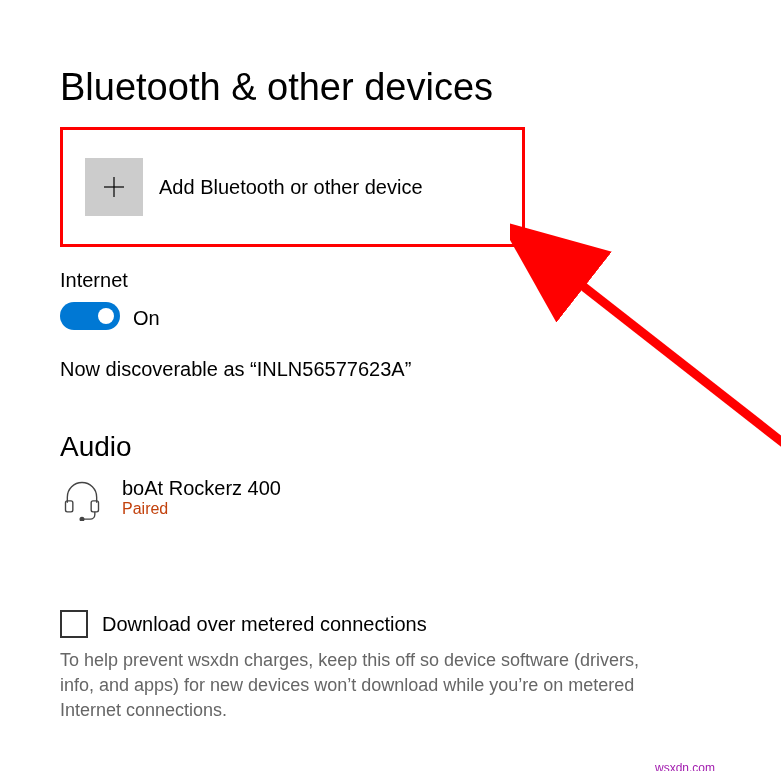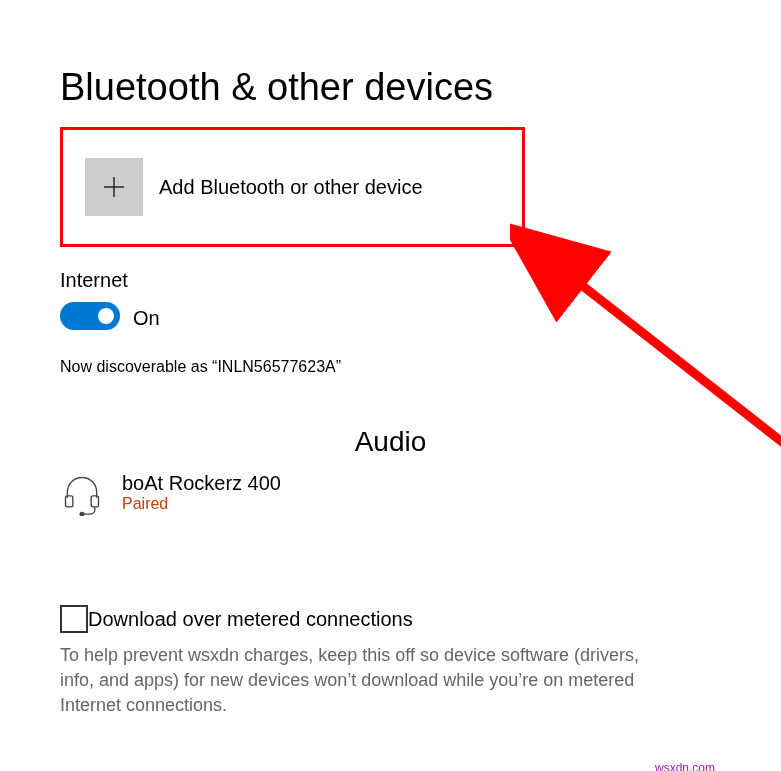--- a/index.html
+++ b/index.html
@@ -82,28 +82,27 @@
       height: 16px;
       background: #fff;
       border-radius: 50%;
       top: 6px;
       right: 6px;
     }
     .toggle-state {
       font-size: 20px;
     }
     .discoverable {
-      font-size: 16px;
+      font-size: 20px;
       margin-bottom: 50px;
     }
     .audio-header {
       font-size: 28px;
       font-weight: 400;
       margin-bottom: 14px;
-      text-align: center;
     }
     .device-row {
       display: flex;
       align-items: flex-start;
       gap: 18px;
       margin-bottom: 85px;
       cursor: pointer;
     }
     .headset-icon svg {
       width: 44px;
@@ -115,20 +114,21 @@
     .device-name {
       font-size: 20px;
     }
     .device-status {
       font-size: 16px;
       color: #c2410c;
     }
     .checkbox-row {
       display: flex;
       align-items: center;
+      gap: 14px;
       margin-bottom: 10px;
     }
     .checkbox {
       width: 28px;
       height: 28px;
       border: 2.5px solid #333;
       cursor: pointer;
     }
     .checkbox-label {
       font-size: 20px;

